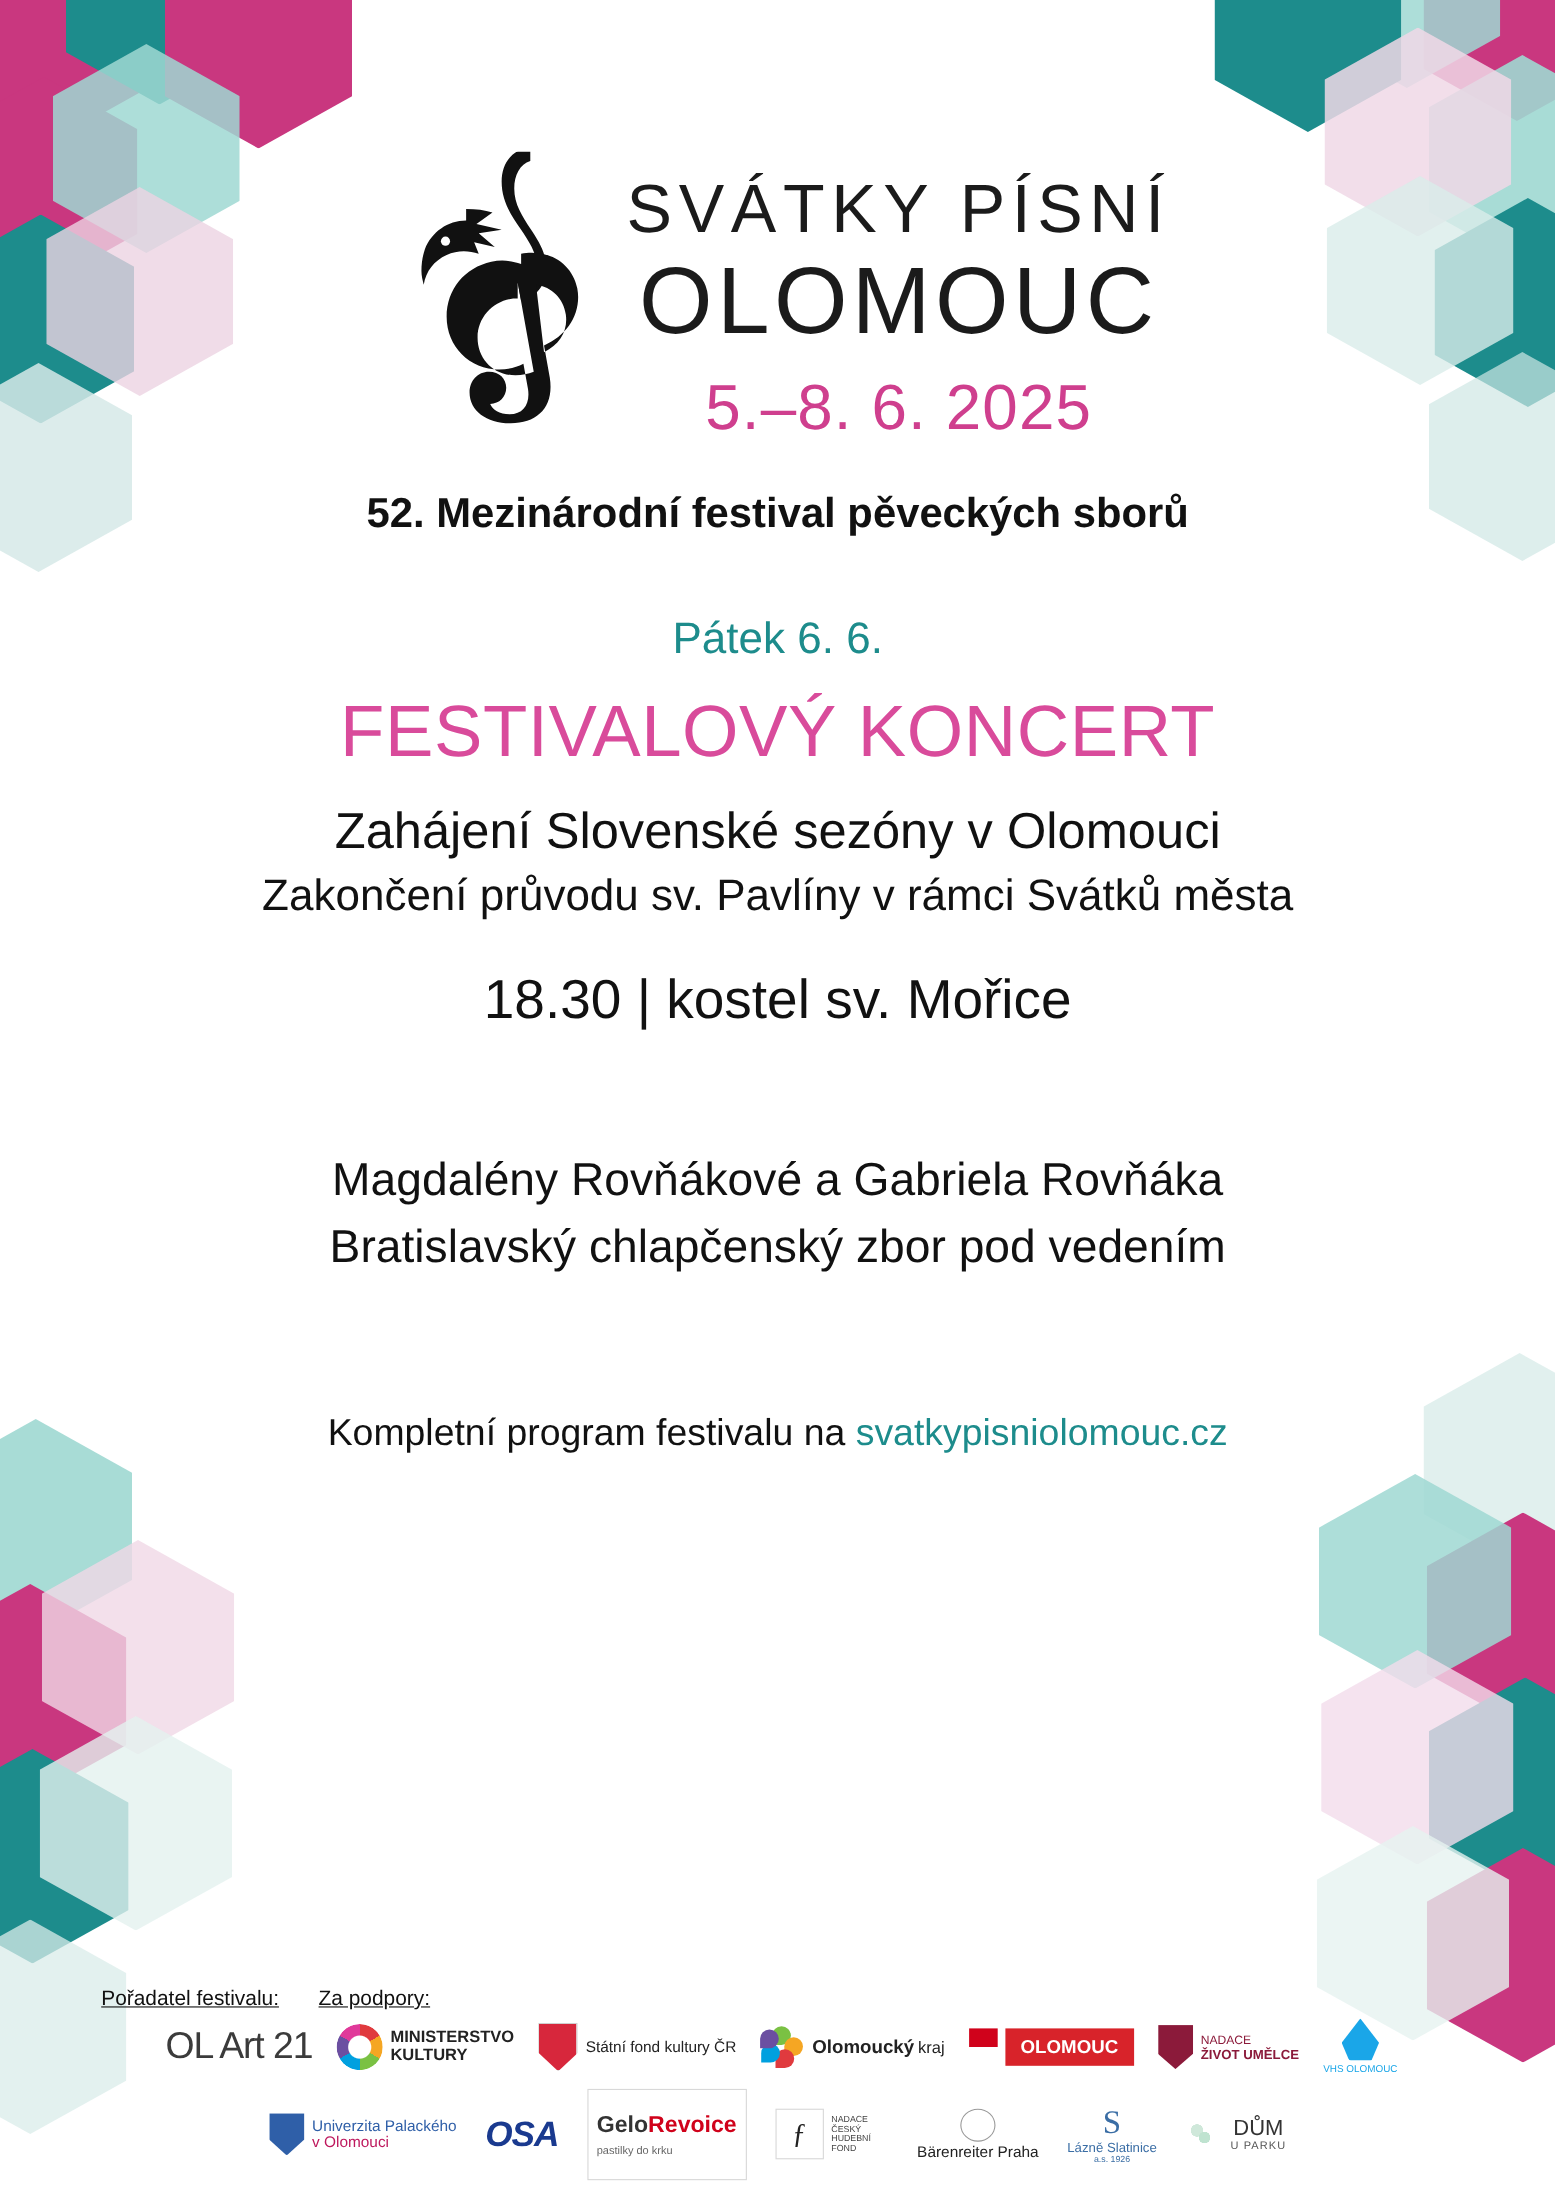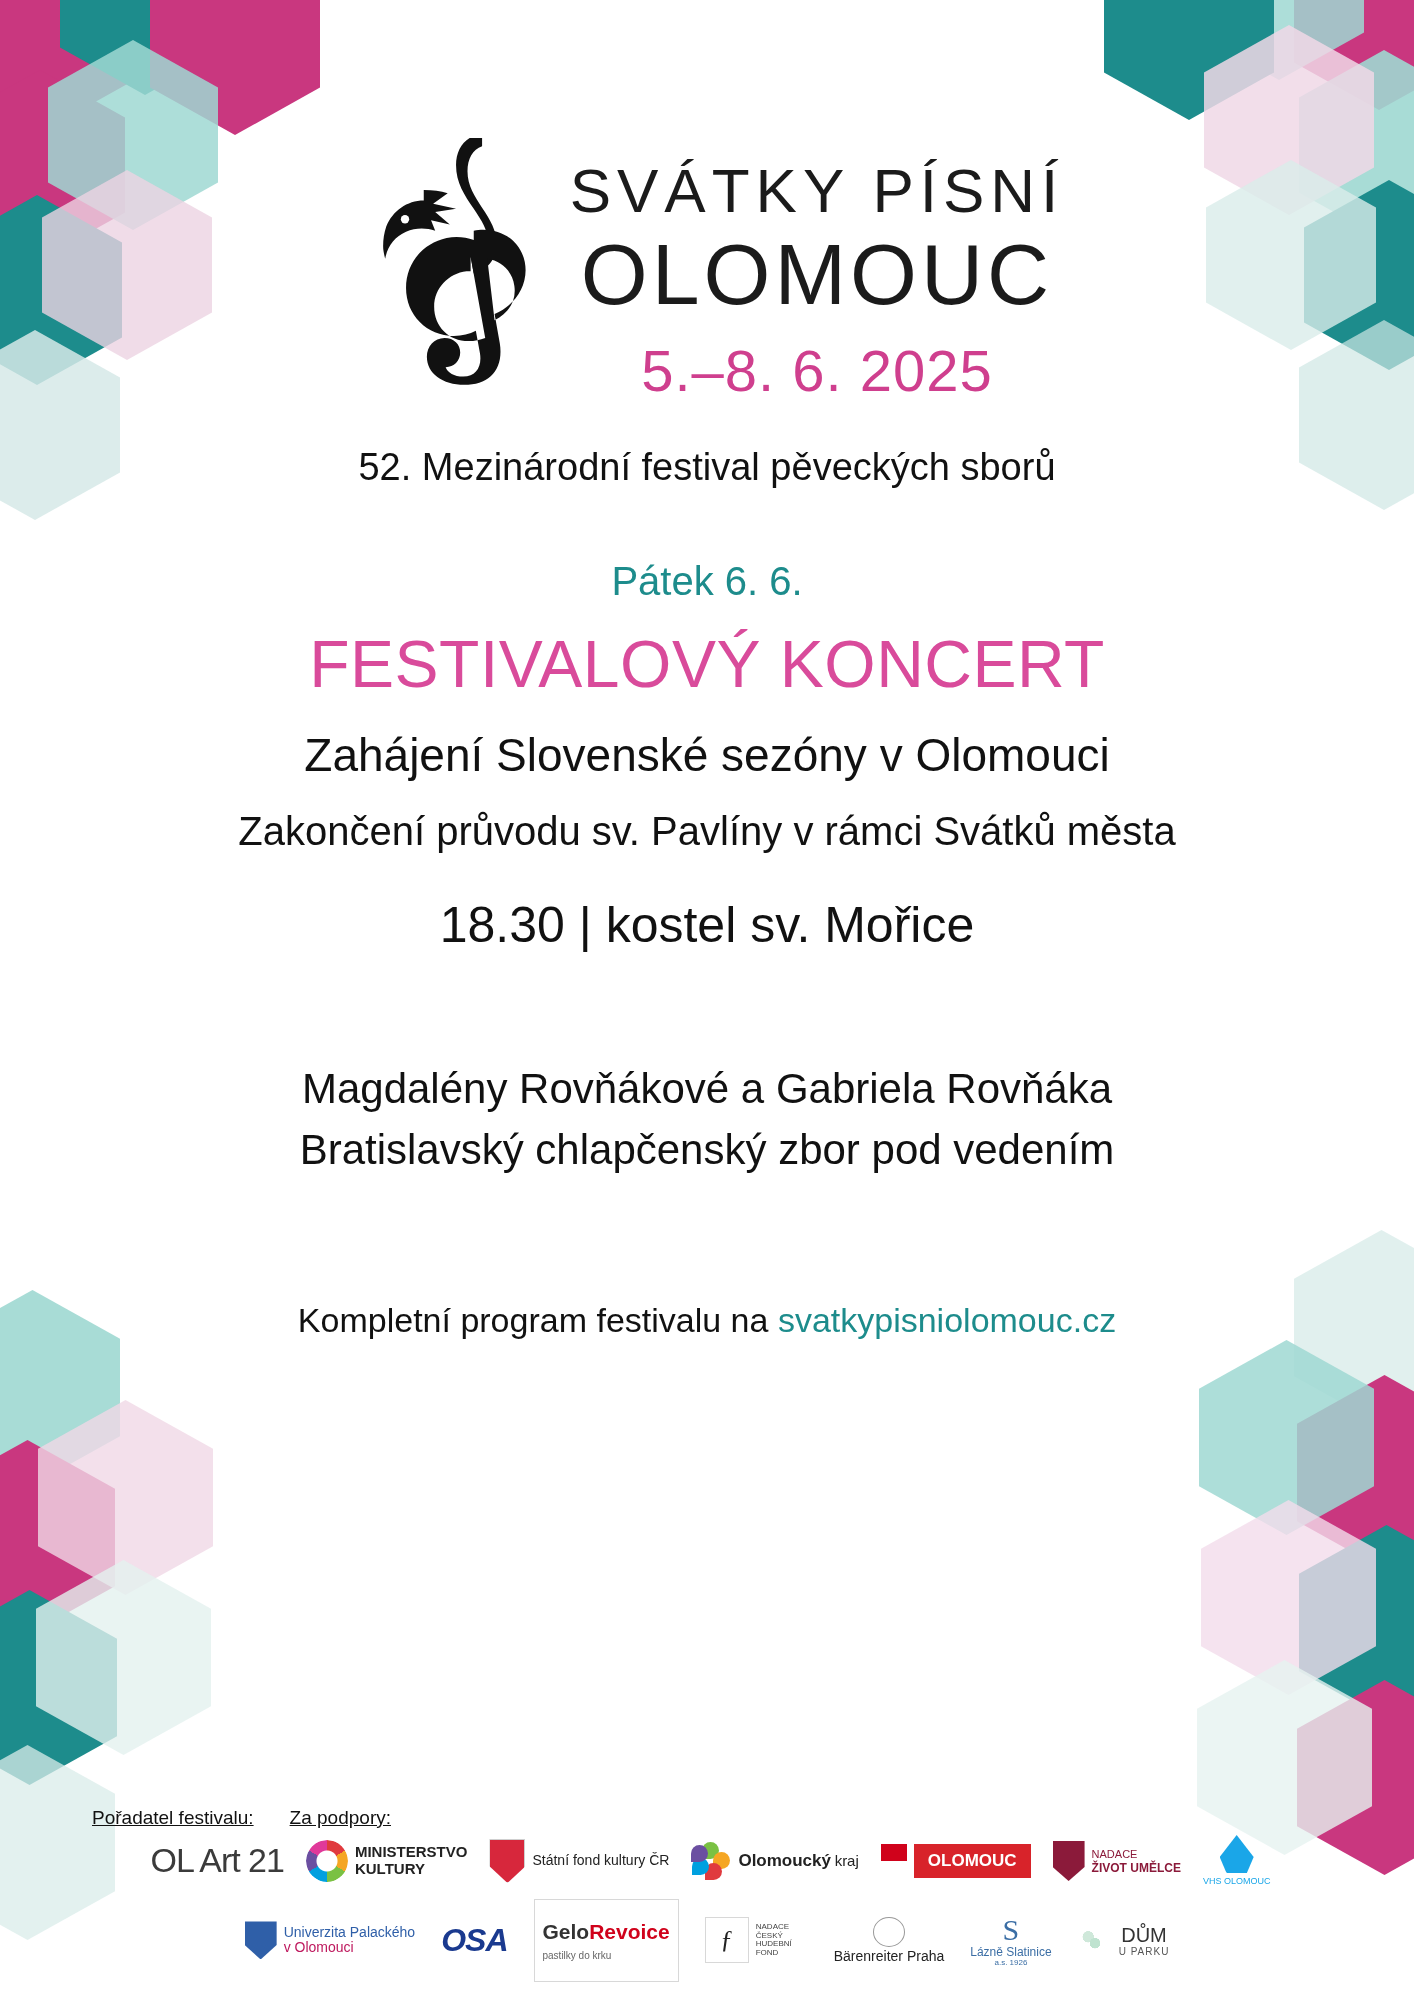--- a/index.html
+++ b/index.html
@@ -76,21 +76,21 @@
   }
   .logo-dates {
     font-size: 58px;
     color: #cf3f8e;
     margin-top: 18px;
     letter-spacing: 1px;
   }
 
   .subtitle {
     font-size: 38px;
-    font-weight: normal;
+    font-weight: bold;
     margin-top: 42px;
     color: #111;
     text-align: center;
   }
 
   .day {
     font-size: 40px;
     color: #1d8c8c;
     margin-top: 70px;
   }
@@ -102,21 +102,21 @@
     text-align: center;
   }
   .event-sub1 {
     font-size: 46px;
     margin-top: 26px;
     text-align: center;
     color: #111;
   }
   .event-sub2 {
     font-size: 40px;
-    margin-top: 27px;
+    margin-top: 10px;
     text-align: center;
     color: #111;
   }
   .time-place {
     font-size: 50px;
     margin-top: 42px;
     text-align: center;
     color: #111;
   }
 

